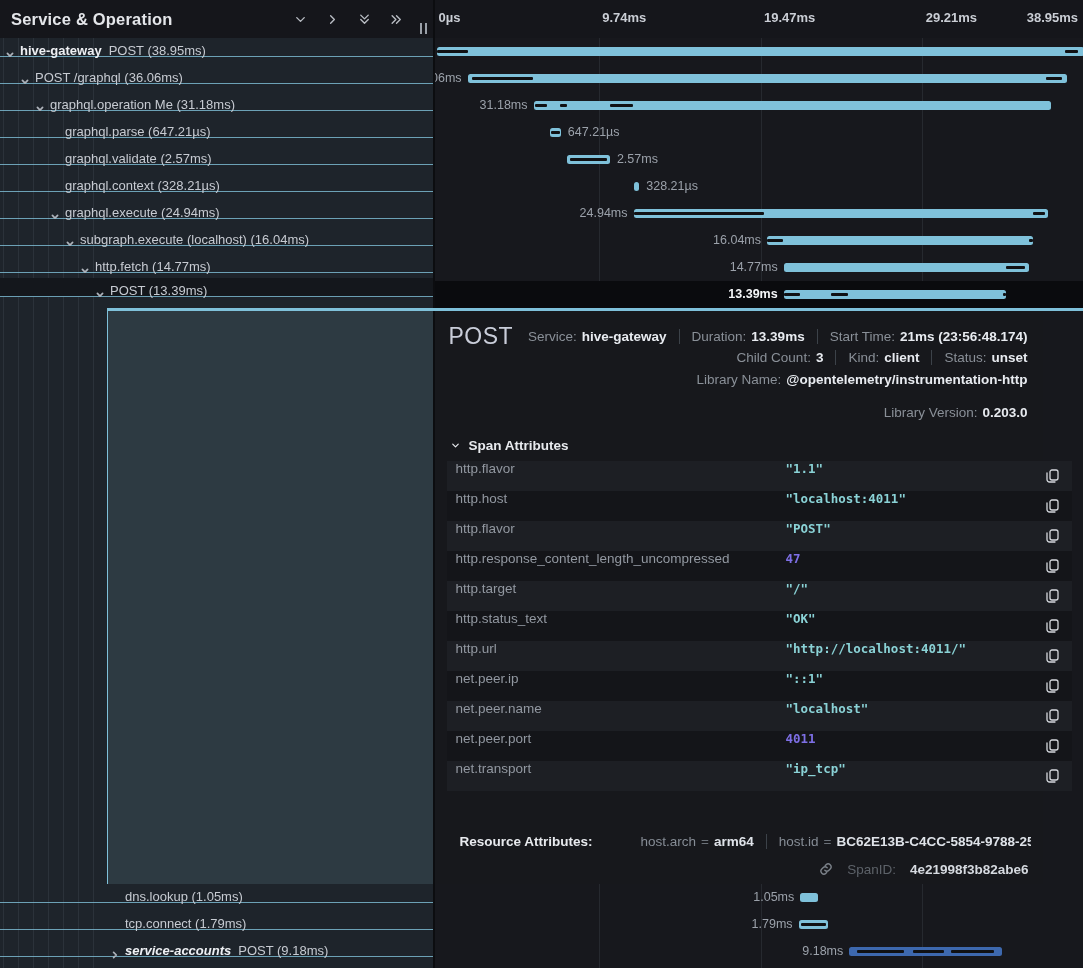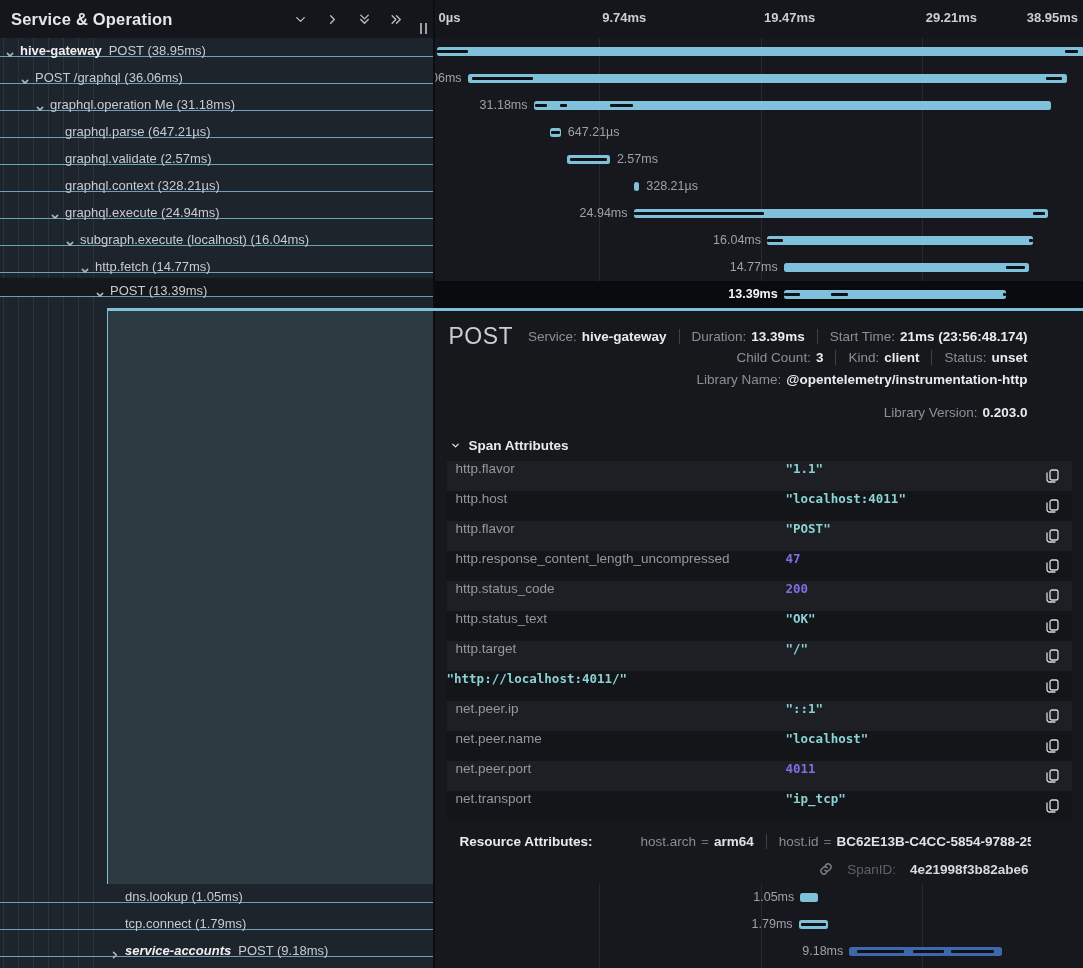--- a/index.html
+++ b/index.html
@@ -349,50 +349,41 @@
           <span class="attr-key">http.response_content_length_uncompressed</span>
           <span class="attr-val number">47</span>
           <span class="copy-btn">
             <svg width="13" height="14" viewBox="0 0 13 14">
               <rect x="4" y="1" width="8" height="10" rx="2" stroke="#d6d9de" fill="none" stroke-width="1.3"></rect>
               <path d="M9 13H3.5A2.5 2.5 0 0 1 1 10.5V4" stroke="#d6d9de" fill="none" stroke-width="1.3" stroke-linecap="round"></path>
             </svg>
           </span>
         </div>
         <div class="attr-row">
-          <span class="attr-key">http.status_code</span>
-          <span class="attr-val number">200</span>
+          <span class="attr-key">http.target</span>
+          <span class="attr-val string">"/"</span>
           <span class="copy-btn">
             <svg width="13" height="14" viewBox="0 0 13 14">
               <rect x="4" y="1" width="8" height="10" rx="2" stroke="#d6d9de" fill="none" stroke-width="1.3"></rect>
               <path d="M9 13H3.5A2.5 2.5 0 0 1 1 10.5V4" stroke="#d6d9de" fill="none" stroke-width="1.3" stroke-linecap="round"></path>
             </svg>
           </span>
         </div>
         <div class="attr-row">
           <span class="attr-key">http.status_text</span>
           <span class="attr-val string">"OK"</span>
           <span class="copy-btn">
             <svg width="13" height="14" viewBox="0 0 13 14">
               <rect x="4" y="1" width="8" height="10" rx="2" stroke="#d6d9de" fill="none" stroke-width="1.3"></rect>
               <path d="M9 13H3.5A2.5 2.5 0 0 1 1 10.5V4" stroke="#d6d9de" fill="none" stroke-width="1.3" stroke-linecap="round"></path>
             </svg>
           </span>
         </div>
         <div class="attr-row">
-          <span class="attr-key">http.target</span>
-          <span class="attr-val string">"/"</span>
-          <span class="copy-btn">
-            <svg width="13" height="14" viewBox="0 0 13 14">
-              <rect x="4" y="1" width="8" height="10" rx="2" stroke="#d6d9de" fill="none" stroke-width="1.3"></rect>
-              <path d="M9 13H3.5A2.5 2.5 0 0 1 1 10.5V4" stroke="#d6d9de" fill="none" stroke-width="1.3" stroke-linecap="round"></path>
-            </svg>
-          </span>
-        </div>
-        <div class="attr-row">
+          <span class="attr-key">http.url</span>
           <span class="attr-val string">"http://localhost:4011/"</span>
           <span class="copy-btn">
             <svg width="13" height="14" viewBox="0 0 13 14">
               <rect x="4" y="1" width="8" height="10" rx="2" stroke="#d6d9de" fill="none" stroke-width="1.3"></rect>
               <path d="M9 13H3.5A2.5 2.5 0 0 1 1 10.5V4" stroke="#d6d9de" fill="none" stroke-width="1.3" stroke-linecap="round"></path>
             </svg>
           </span>
         </div>
         <div class="attr-row">
           <span class="attr-key">net.peer.ip</span>

